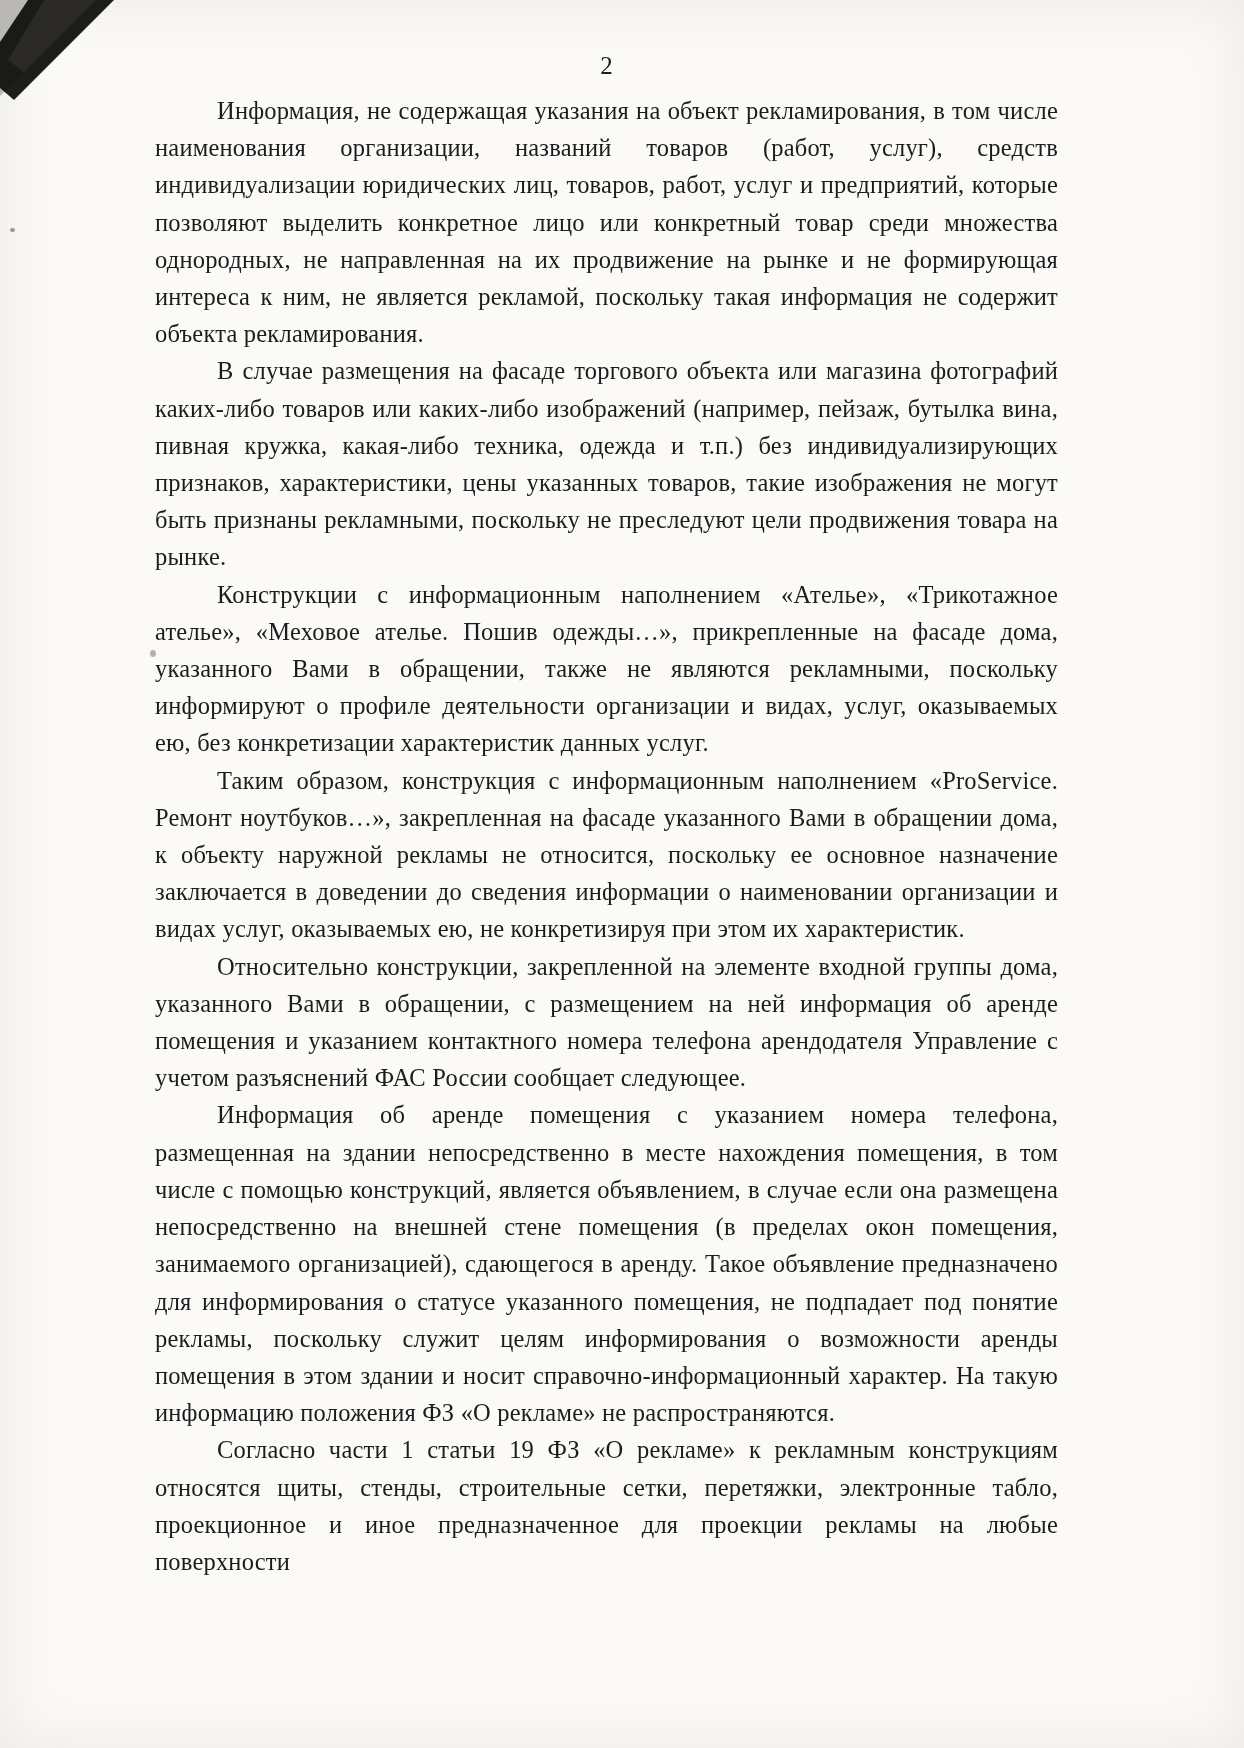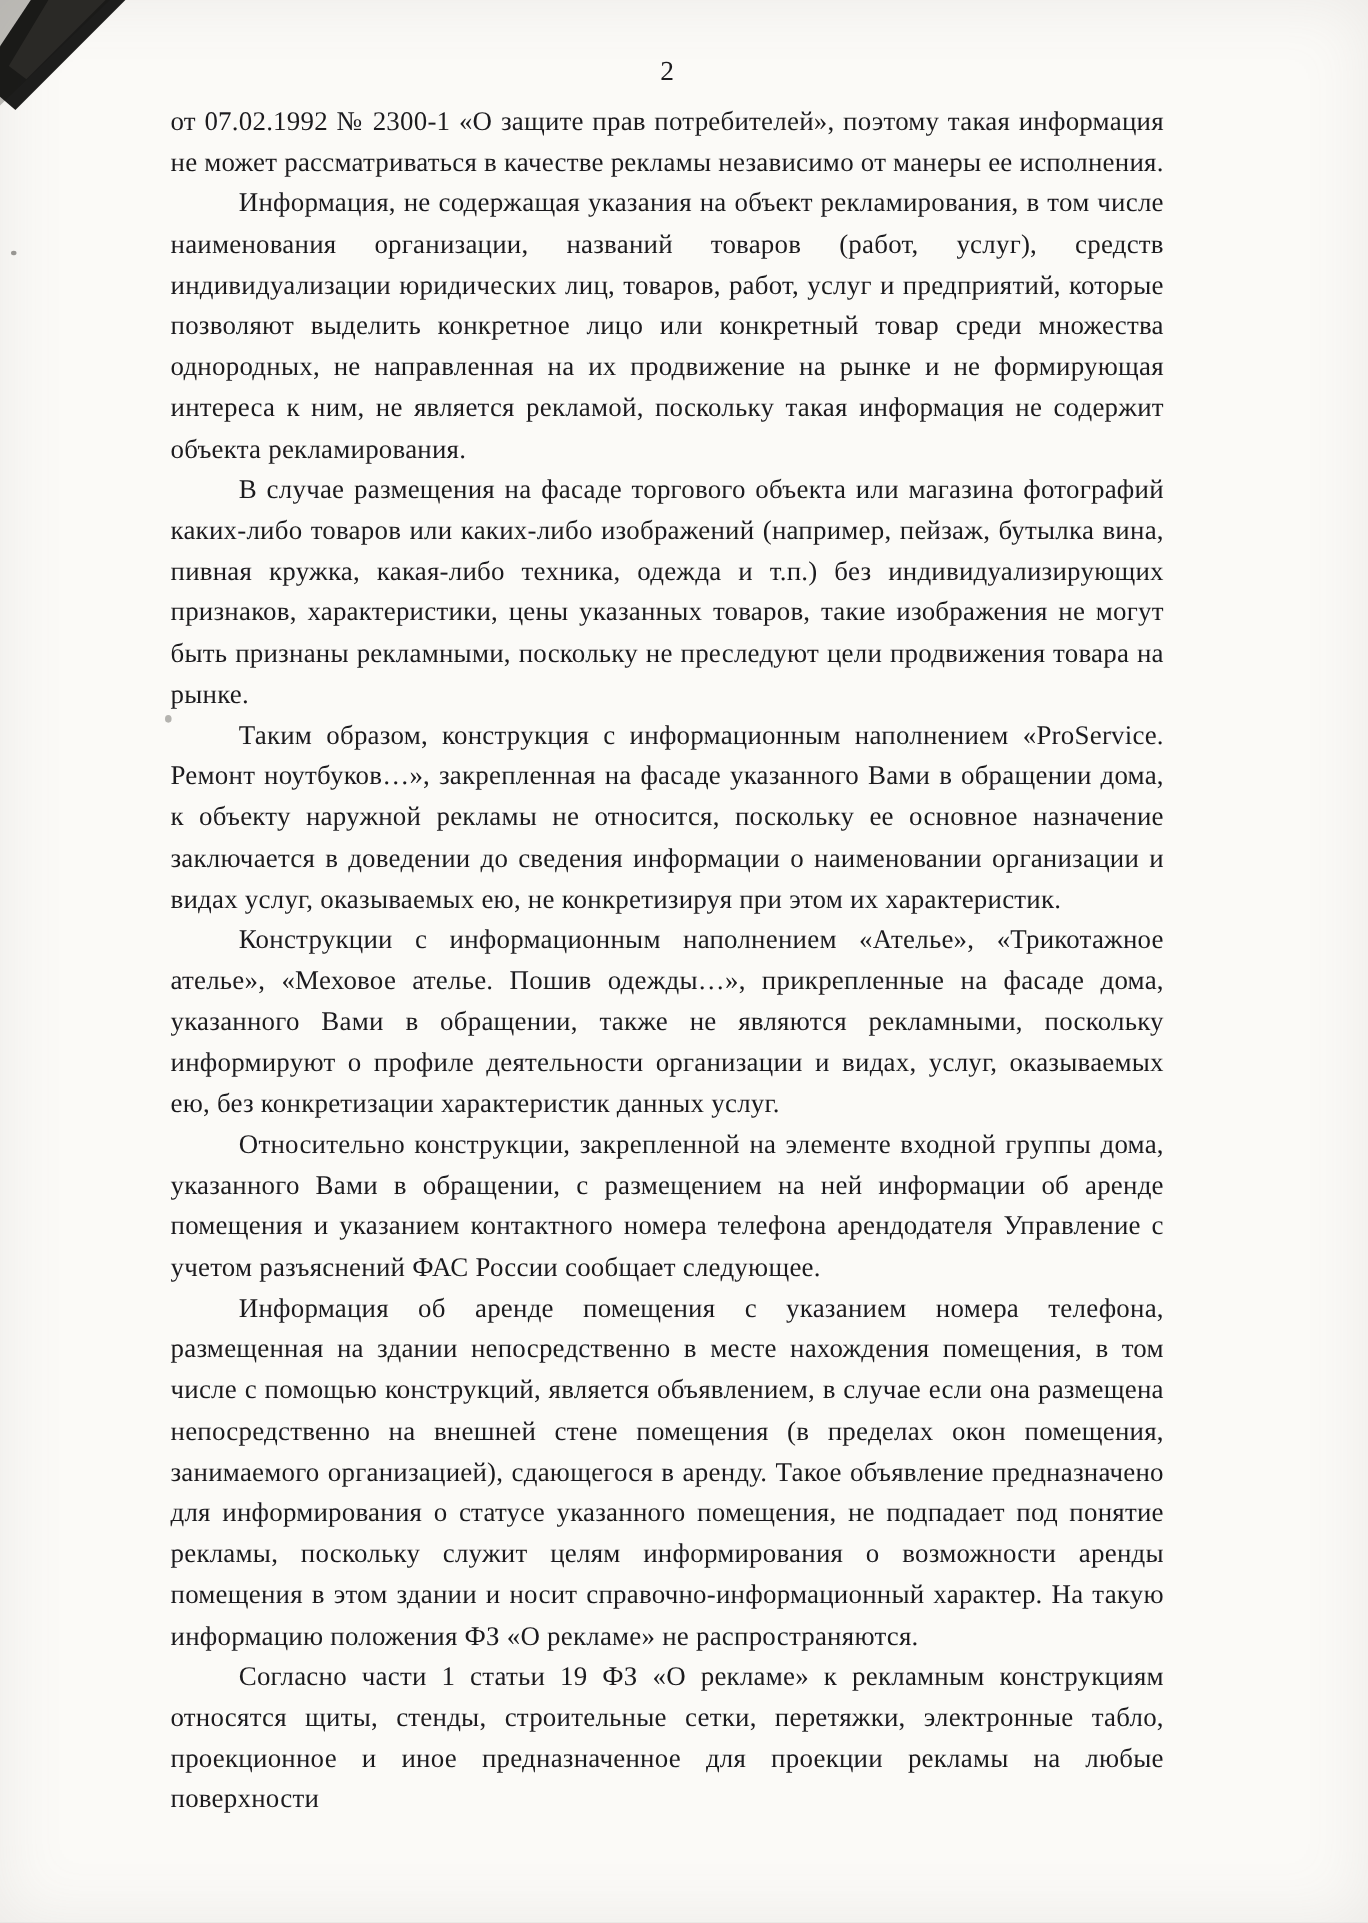--- a/index.html
+++ b/index.html
@@ -66,31 +66,30 @@
     <polygon points="44,0 96,0 24,72 8,60" fill="#2a2926"></polygon>
   </svg>
 
   <div class="scan-speck speck-1"></div>
   <div class="scan-speck speck-2"></div>
 
   <div class="page-number">2</div>
 
   <div class="text-block">
 
-      <p class="para no-indent">от 07.02.1992 № 2300-1 «О защите прав потребителей», поэтому такая информация не может рассматриваться в качестве рекламы независимо от манеры ее исполнения.</p>
 
       <p class="para">Информация, не содержащая указания на объект рекламирования, в том числе наименования организации, названий товаров (работ, услуг), средств индивидуализации юридических лиц, товаров, работ, услуг и предприятий, которые позволяют выделить конкретное лицо или конкретный товар среди множества однородных, не направленная на их продвижение на рынке и не формирующая интереса к ним, не является рекламой, поскольку такая информация не содержит объекта рекламирования.</p>
 
       <p class="para">В случае размещения на фасаде торгового объекта или магазина фотографий каких-либо товаров или каких-либо изображений (например, пейзаж, бутылка вина, пивная кружка, какая-либо техника, одежда и т.п.) без индивидуализирующих признаков, характеристики, цены указанных товаров, такие изображения не могут быть признаны рекламными, поскольку не преследуют цели продвижения товара на рынке.</p>
 
+      <p class="para">Конструкции с информационным наполнением «Ателье», «Трикотажное ателье», «Меховое ателье. Пошив одежды…», прикрепленные на фасаде дома, указанного Вами в обращении, также не являются рекламными, поскольку информируют о профиле деятельности организации и видах, услуг, оказываемых ею, без конкретизации характеристик данных услуг.</p>
+
       <p class="para">Таким образом, конструкция с информационным наполнением «ProService. Ремонт ноутбуков…», закрепленная на фасаде указанного Вами в обращении дома, к объекту наружной рекламы не относится, поскольку ее основное назначение заключается в доведении до сведения информации о наименовании организации и видах услуг, оказываемых ею, не конкретизируя при этом их характеристик.</p>
 
-      <p class="para">Конструкции с информационным наполнением «Ателье», «Трикотажное ателье», «Меховое ателье. Пошив одежды…», прикрепленные на фасаде дома, указанного Вами в обращении, также не являются рекламными, поскольку информируют о профиле деятельности организации и видах, услуг, оказываемых ею, без конкретизации характеристик данных услуг.</p>
-
-      <p class="para">Относительно конструкции, закрепленной на элементе входной группы дома, указанного Вами в обращении, с размещением на ней информации об аренде помещения и указанием контактного номера телефона арендодателя Управление с учетом разъяснений ФАС России сообщает следующее.</p>
+      <p class="para">Относительно конструкции, закрепленной на элементе входной группы дома, указанного Вами в обращении, с размещением на ней информация об аренде помещения и указанием контактного номера телефона арендодателя Управление с учетом разъяснений ФАС России сообщает следующее.</p>
 
       <p class="para">Информация об аренде помещения с указанием номера телефона, размещенная на здании непосредственно в месте нахождения помещения, в том числе с помощью конструкций, является объявлением, в случае если она размещена непосредственно на внешней стене помещения (в пределах окон помещения, занимаемого организацией), сдающегося в аренду. Такое объявление предназначено для информирования о статусе указанного помещения, не подпадает под понятие рекламы, поскольку служит целям информирования о возможности аренды помещения в этом здании и носит справочно-информационный характер. На такую информацию положения ФЗ «О рекламе» не распространяются.</p>
 
 
       <p class="para">Согласно части 1 статьи 19 ФЗ «О рекламе» к рекламным конструкциям относятся щиты, стенды, строительные сетки, перетяжки, электронные табло, проекционное и иное предназначенное для проекции рекламы на любые поверхности</p>
     </div>
 
 </div>
 
 </body></html>

